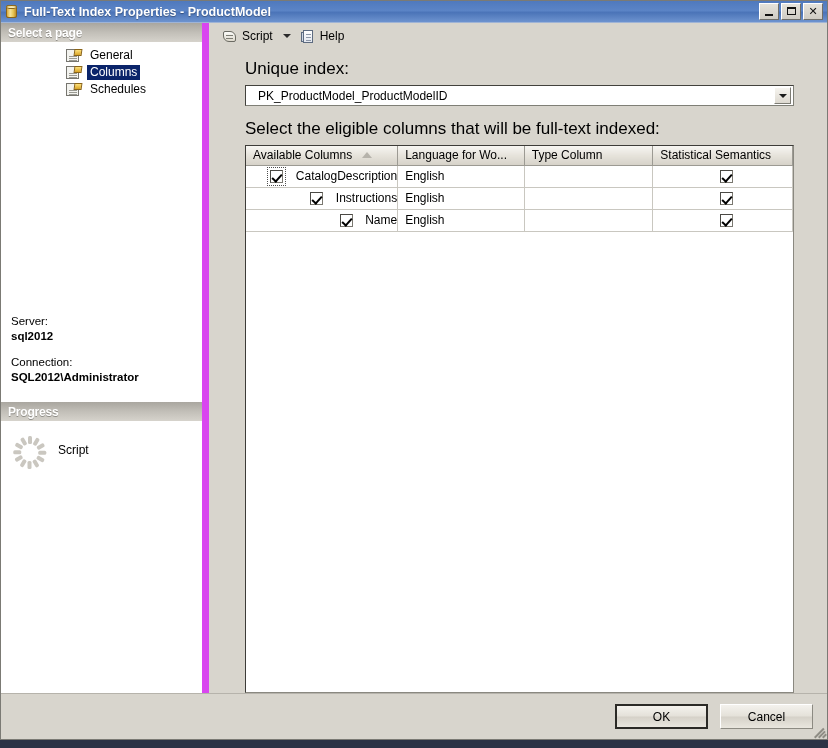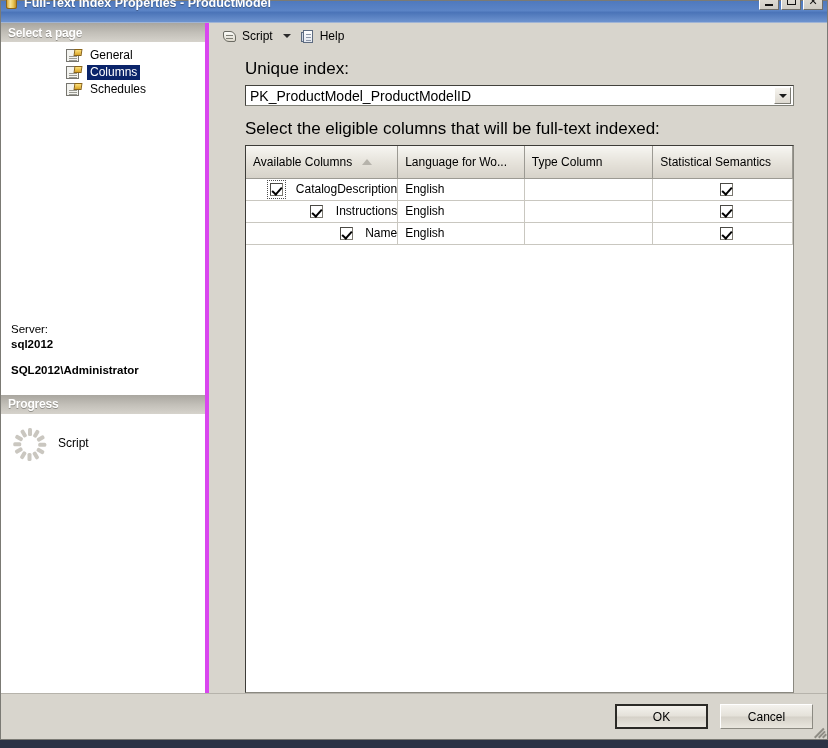--- a/index.html
+++ b/index.html
@@ -25,22 +25,22 @@
     box-sizing: border-box;
     display: flex;
     flex-direction: column;
   }
 
   
   #titlebar {
     height: 22px;
     background: linear-gradient(to bottom, #4f79bd 0%, #5b84c6 45%, #4b74b8 55%, #6d93cf 100%);
     display: flex;
-    align-items: flex-end;
-    padding: 0 2px 12px 4px;
+    align-items: center;
+    padding: 0 2px 0 4px;
     box-sizing: border-box;
     flex: none;
     border-bottom: 1px solid #9fb4d6;
   }
   #titlebar .db-icon {
     width: 13px; height: 15px;
     position: relative;
     margin-right: 6px;
     flex: none;
   }
@@ -96,21 +96,21 @@
     box-sizing: border-box;
   }
 
   
   #body-split { flex: 1; display: flex; min-height: 0; }
 
   
   #leftpane {
     width: 208px; flex: none;
     background: #d946ef;
-    border-right: 4px solid #d946ef;
+    border-right: 7px solid #d946ef;
     display: flex; flex-direction: column;
     box-sizing: border-box;
   }
   .pane-header {
     height: 19px;
     background: linear-gradient(to bottom, #a9a69f 0%, #c2bfb8 50%, #d6d3cc 100%);
     color: #ffffff;
     font-weight: bold;
     font-size: 12px;
     display: flex; align-items: center;
@@ -311,21 +311,21 @@
     height: 21px;
     background: #ffffff;
     border: 1px solid #7f7f76;
     border-top-color: #42413c;
     border-left-color: #42413c;
     display: flex; align-items: center;
     box-sizing: border-box;
     margin-bottom: 13px;
   }
   #unique-index-value {
-    flex: 1; padding-left: 4px; font-size: 14px;
+    flex: 1; padding-left: 12px; font-size: 12px;
     white-space: nowrap; overflow: hidden;
   }
   #combo-arrow-btn {
     width: 17px; height: 17px;
     margin-right: 2px;
     background: linear-gradient(to bottom, #f6f4ef 0%, #ddd9d0 100%);
     border: 1px solid #7d7c74;
     border-top-color: #ffffff;
     border-left-color: #ffffff;
     box-sizing: border-box;
@@ -350,21 +350,21 @@
     min-height: 0;
     overflow: hidden;
   }
   table#grid {
     width: 100%;
     border-collapse: collapse;
     table-layout: fixed;
     font-size: 12px;
   }
   table#grid th {
-    height: 32px;
+    height: 19px;
     background: linear-gradient(to bottom, #f7f6f2 0%, #e6e3db 50%, #d6d2c9 100%);
     border-right: 1px solid #9c9a93;
     border-bottom: 1px solid #9c9a93;
     font-weight: normal;
     text-align: left;
     padding: 0 0 0 7px;
     box-sizing: border-box;
     white-space: nowrap;
     position: relative;
     margin-top: 47px;
@@ -516,20 +516,21 @@
               <span class="sheet"></span>
               <span class="gold"></span>
             </span>
           <span class="page-label">Schedules</span>
         </div>
       </div>
 
       <div id="connection-body">
         <div class="conn-label">Server:</div>
         <div class="conn-value">sql2012</div>
+        <div class="conn-label">Connection:</div>
         <div class="conn-value">SQL2012\Administrator</div>
       </div>
 
       <div class="pane-header">Progress</div>
       <div id="progress-body">
         <span id="spinner">
             <i style="transform: rotate(0deg);"></i>
             <i style="transform: rotate(30deg);"></i>
             <i style="transform: rotate(60deg);"></i>
             <i style="transform: rotate(90deg);"></i>

